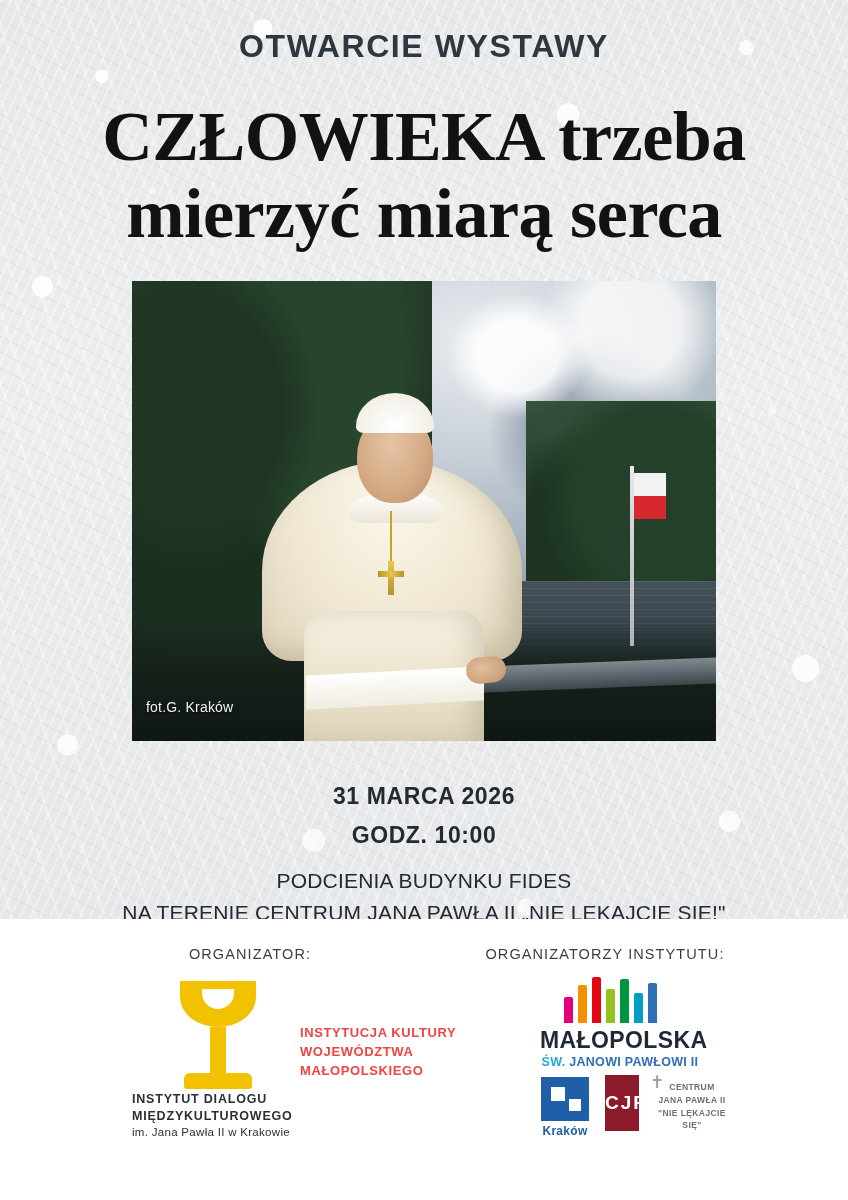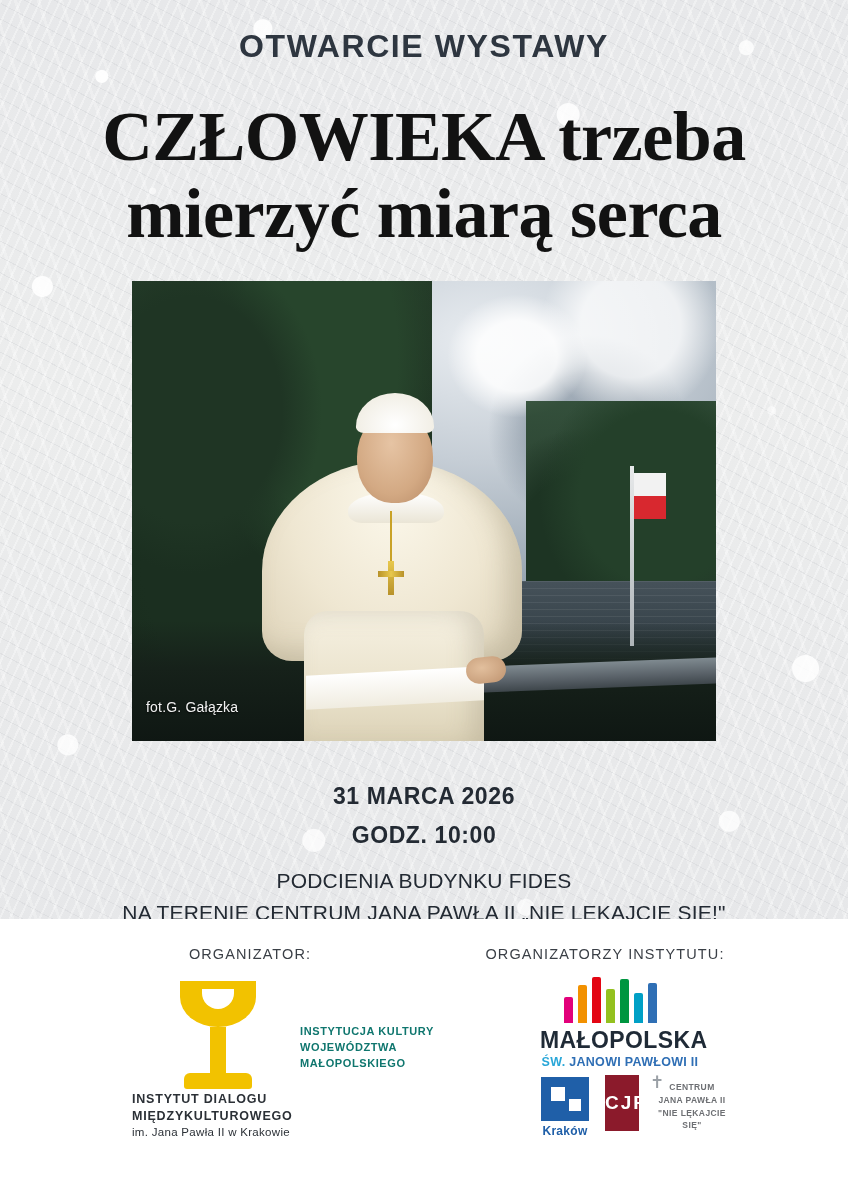--- a/index.html
+++ b/index.html
@@ -357,25 +357,25 @@
   }
   .idm-text .sub {
     font-weight: 400;
     font-size: 11.5px;
     letter-spacing: 0.3px;
   }
   .ik-text {
     position: absolute;
     left: 300px;
     top: 105px;
-    font-size: 11px;
+    font-size: 13px;
     font-weight: 700;
     line-height: 1.45;
     letter-spacing: 0.6px;
-    color: #0f766e;
+    color: #ef4444;
   }
   
   .mal-logo {
     position: absolute;
     left: 540px;
     top: 58px;
     width: 160px;
     height: 90px;
   }
   .mal-mark { position: absolute; left: 22px; top: 0; width: 120px; height: 46px; }
@@ -512,21 +512,21 @@
         <div class="robe"></div>
         <div class="sash"></div>
         <div class="collar"></div>
         <div class="head"></div>
         <div class="zucchetto"></div>
         <div class="chain"></div>
         <div class="cross-v"></div>
         <div class="cross-h"></div>
         <div class="hand"></div>
       </div>
-      <div class="photo-credit">fot.G. Gałązka</div>
+      <div class="photo-credit">fot.G. Kraków</div>
     </div>
 
     <div class="details">
       <div class="date">31 MARCA 2026</div>
       <div class="time">GODZ.  10:00</div>
       <div class="place1">PODCIENIA BUDYNKU FIDES</div>
       <div class="place2">NA TERENIE CENTRUM JANA PAWŁA II „NIE LĘKAJCIE SIĘ!"</div>
     </div>
 
   </div>

